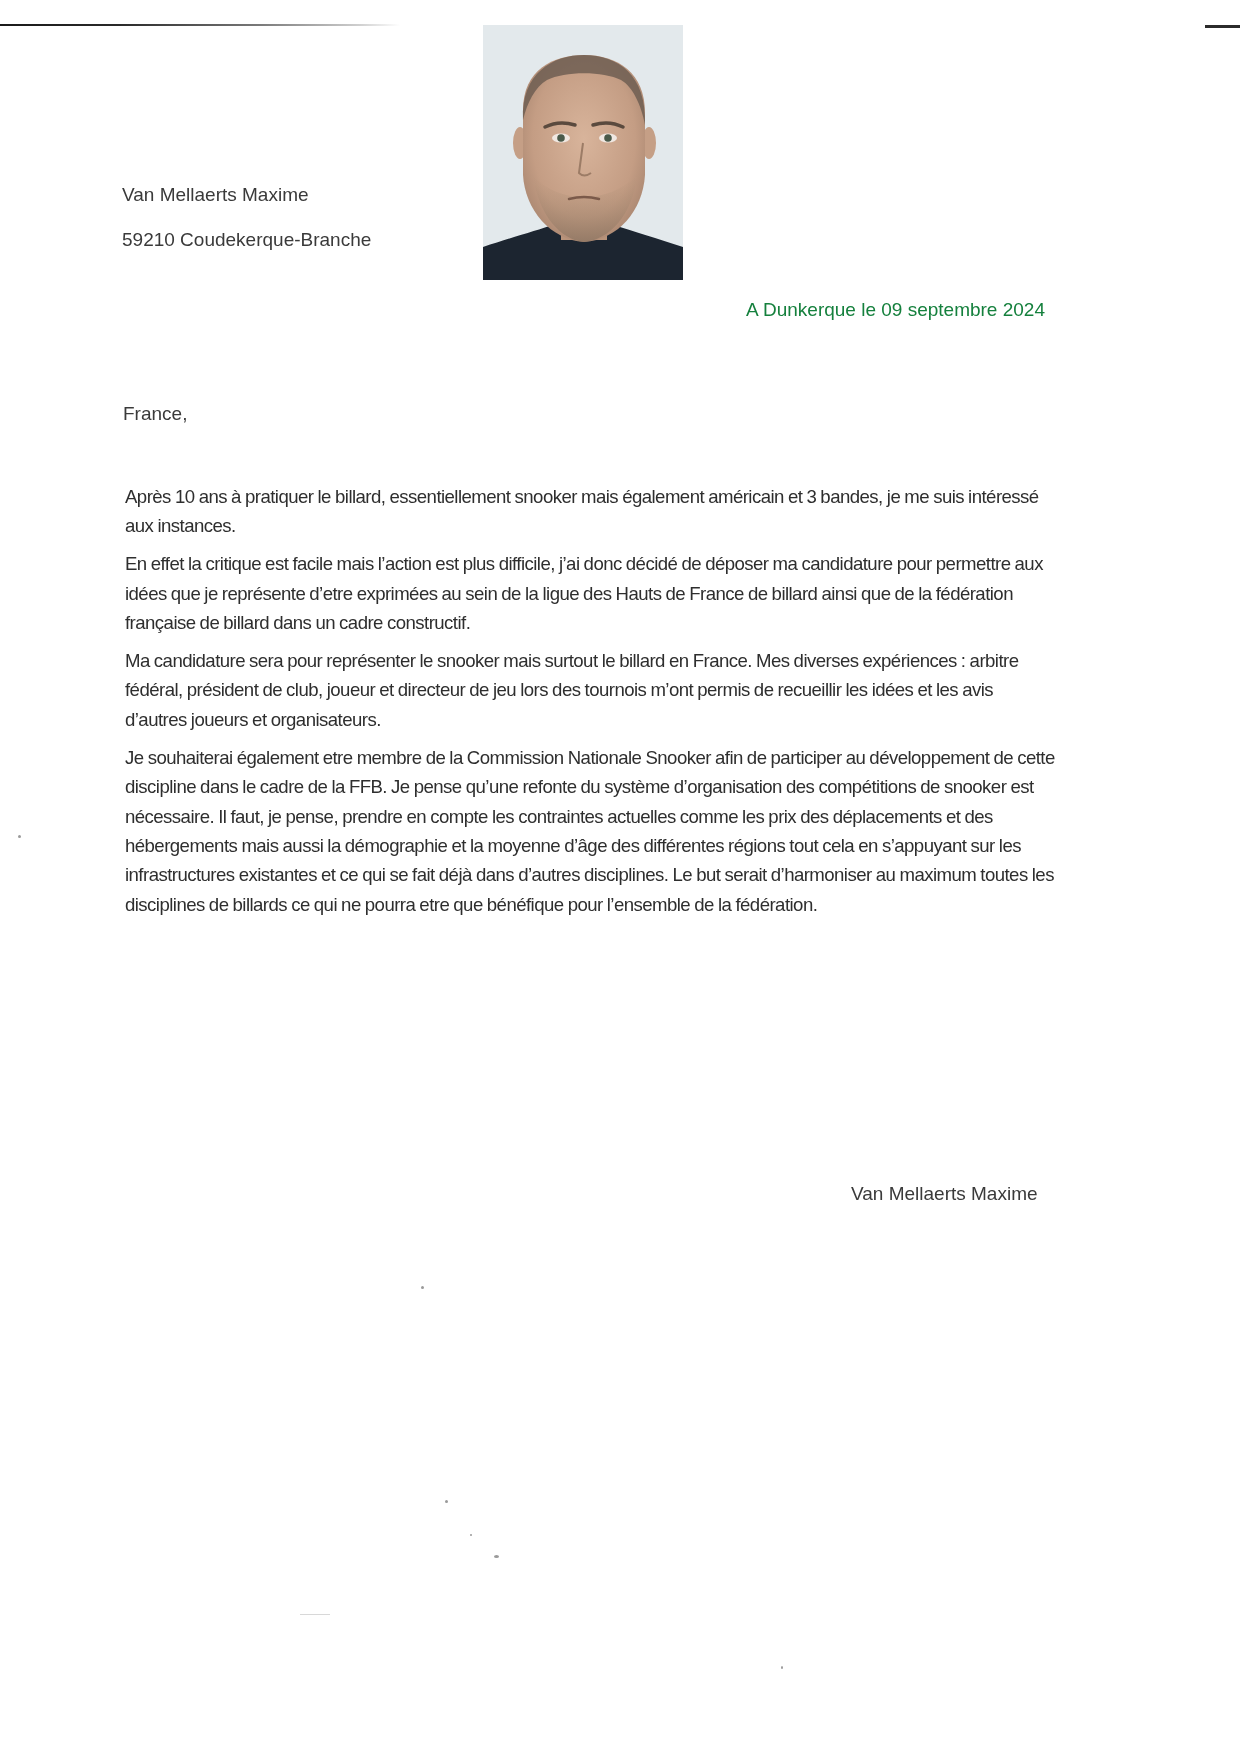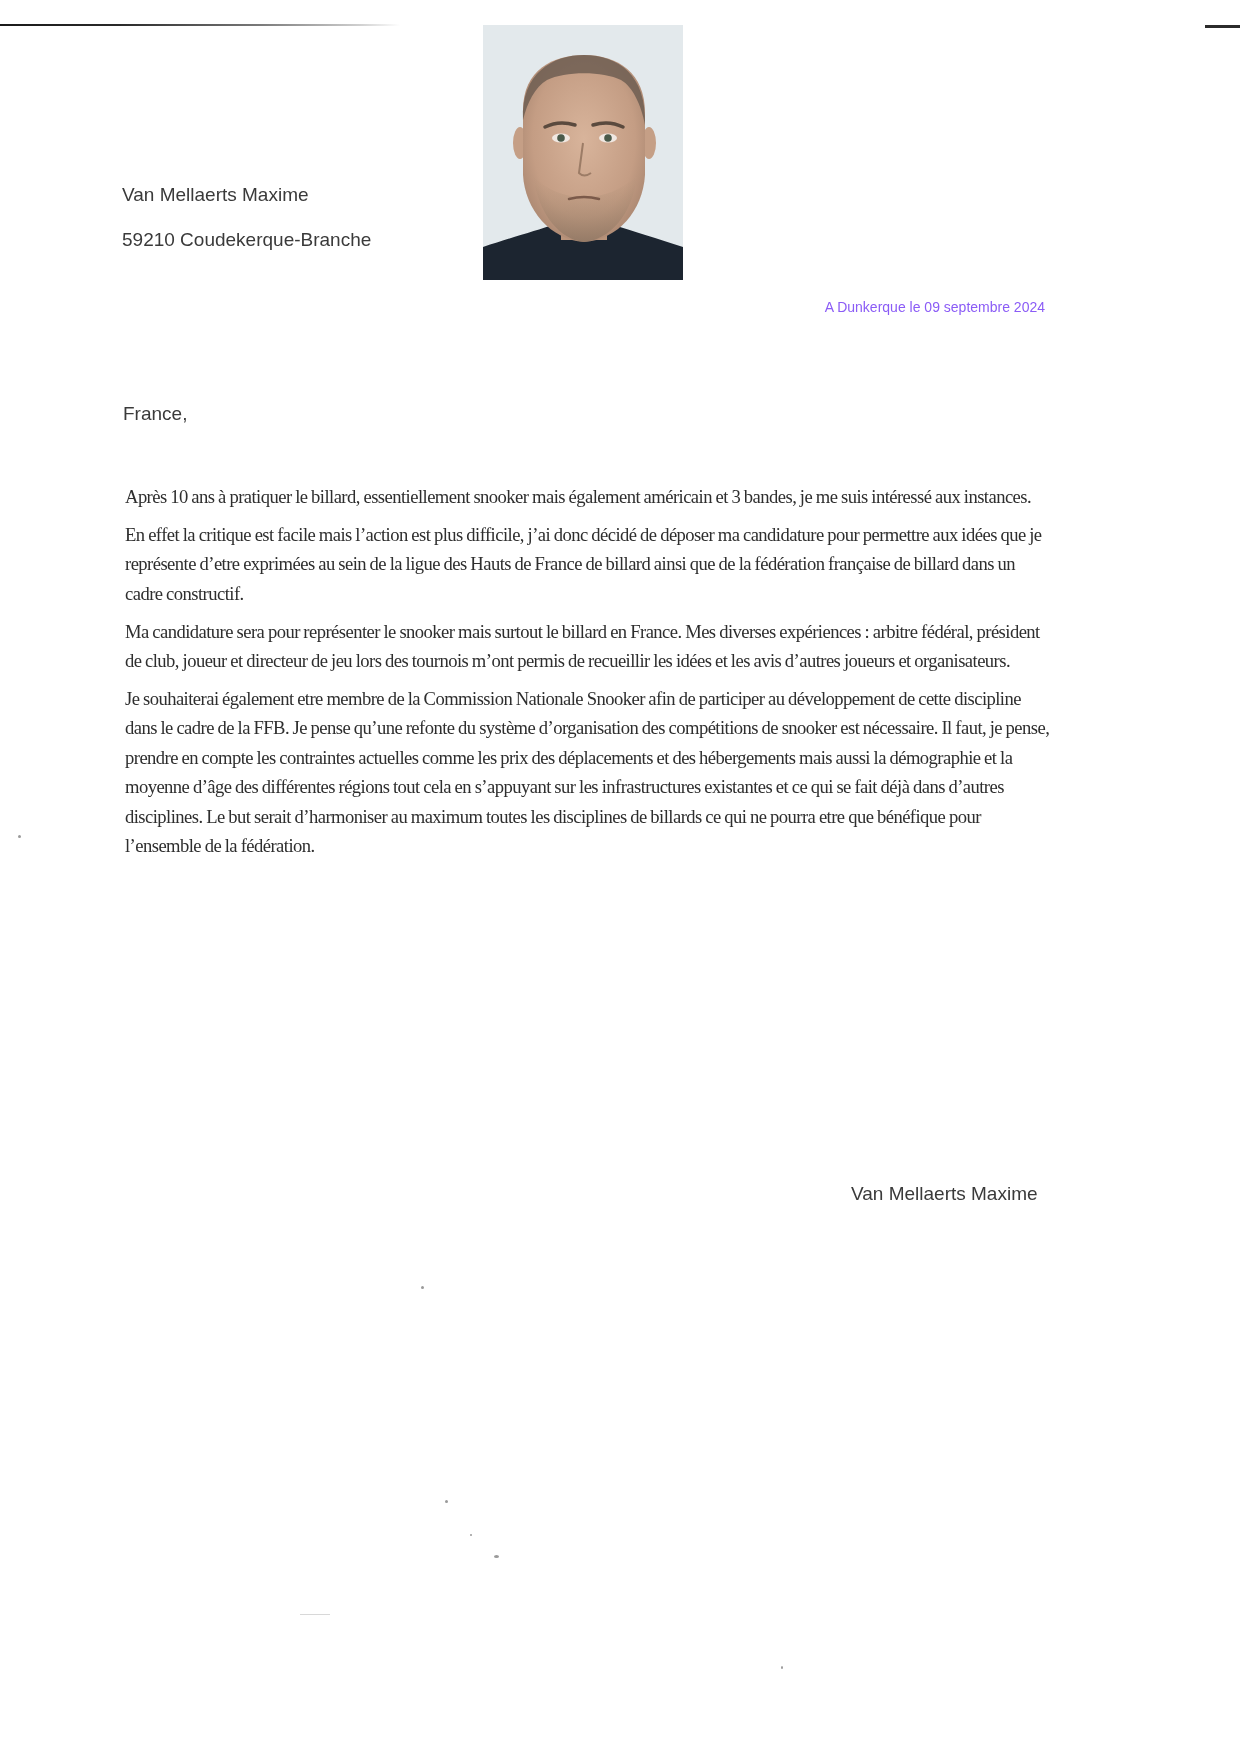--- a/index.html
+++ b/index.html
@@ -54,22 +54,22 @@
       top: 172px;
       font-size: 19px;
       line-height: 45px;
       color: #3a3a3a;
     }
     .sender div { height: 45px; }
     .date-line {
       position: absolute;
       right: 195px;
       top: 299px;
-      font-size: 14px;
-      color: #8b5cf6;
+      font-size: 19px;
+      color: #15803d;
       white-space: nowrap;
     }
     .greeting {
       position: absolute;
       left: 123px;
       top: 403px;
       font-size: 19px;
       color: #3a3a3a;
     }
     .body-text {
@@ -78,21 +78,20 @@
       top: 482px;
       width: 930px;
       font-size: 18.6px;
       line-height: 29.4px;
       color: #2e2e2e;
       letter-spacing: -0.55px;
       word-spacing: -0.5px;
     }
     .body-text p {
       margin: 0 0 8.5px 0;
-      font-family: Liberation Serif, serif;
     }
     .signature {
       position: absolute;
       left: 851px;
       top: 1183px;
       font-size: 19px;
       color: #3a3a3a;
     }
     .speck {
       position: absolute;

